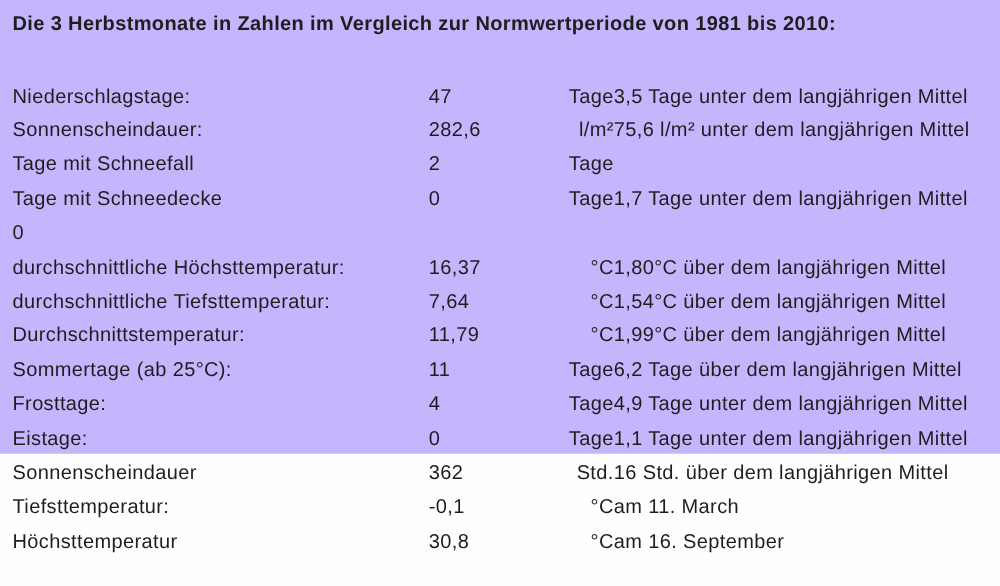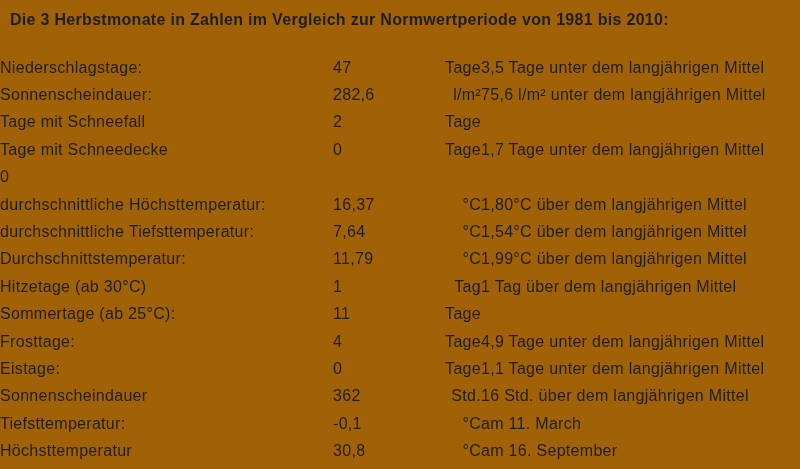--- a/index.html
+++ b/index.html
@@ -7,34 +7,34 @@
     width: 800px;
     height: 469px;
     background: #fefefe;
     overflow: hidden;
     font-family: "Liberation Sans", "DejaVu Sans", sans-serif;
     color: #1e1e1e;
   }
   .page {
     position: relative;
     width: 800px;
-    height: 469px;
-    background: #a16207;
+    height: 363px;
+    background: #c4b5fd;
   }
   .title {
     padding: 11px 0 0 10px;
     font-size: 16px;
     font-weight: bold;
     letter-spacing: 0.3px;
     line-height: 18px;
     white-space: nowrap;
   }
   .rows {
-    margin-top: 25px;
-    padding-left: 0;
+    margin-top: 35px;
+    padding-left: 10px;
   }
   .row {
     display: grid;
     grid-template-columns: 333px 60px 88px 1fr;
     height: 27.4px;
     align-items: center;
     font-size: 16px;
     letter-spacing: 0.3px;
     white-space: nowrap;
   }
@@ -97,31 +97,26 @@
     <span class="cell comparison">1,54°C über dem langjährigen Mittel</span>
   </div>
 
   <div class="row">
     <span class="cell label">Durchschnittstemperatur:</span>
     <span class="cell value">11,79</span>
     <span class="cell unit">°C</span>
     <span class="cell comparison">1,99°C über dem langjährigen Mittel</span>
   </div>
 
-  <div class="row">
-    <span class="cell label">Hitzetage (ab 30°C)</span>
-    <span class="cell value">1</span>
-    <span class="cell unit">Tag</span>
-    <span class="cell comparison">1 Tag über dem langjährigen Mittel</span>
-  </div>
 
   <div class="row">
     <span class="cell label">Sommertage (ab 25°C):</span>
     <span class="cell value">11</span>
     <span class="cell unit">Tage</span>
+    <span class="cell comparison">6,2 Tage über dem langjährigen Mittel</span>
   </div>
 
   <div class="row">
     <span class="cell label">Frosttage:</span>
     <span class="cell value">4</span>
     <span class="cell unit">Tage</span>
     <span class="cell comparison">4,9 Tage unter dem langjährigen Mittel</span>
   </div>
 
   <div class="row">

